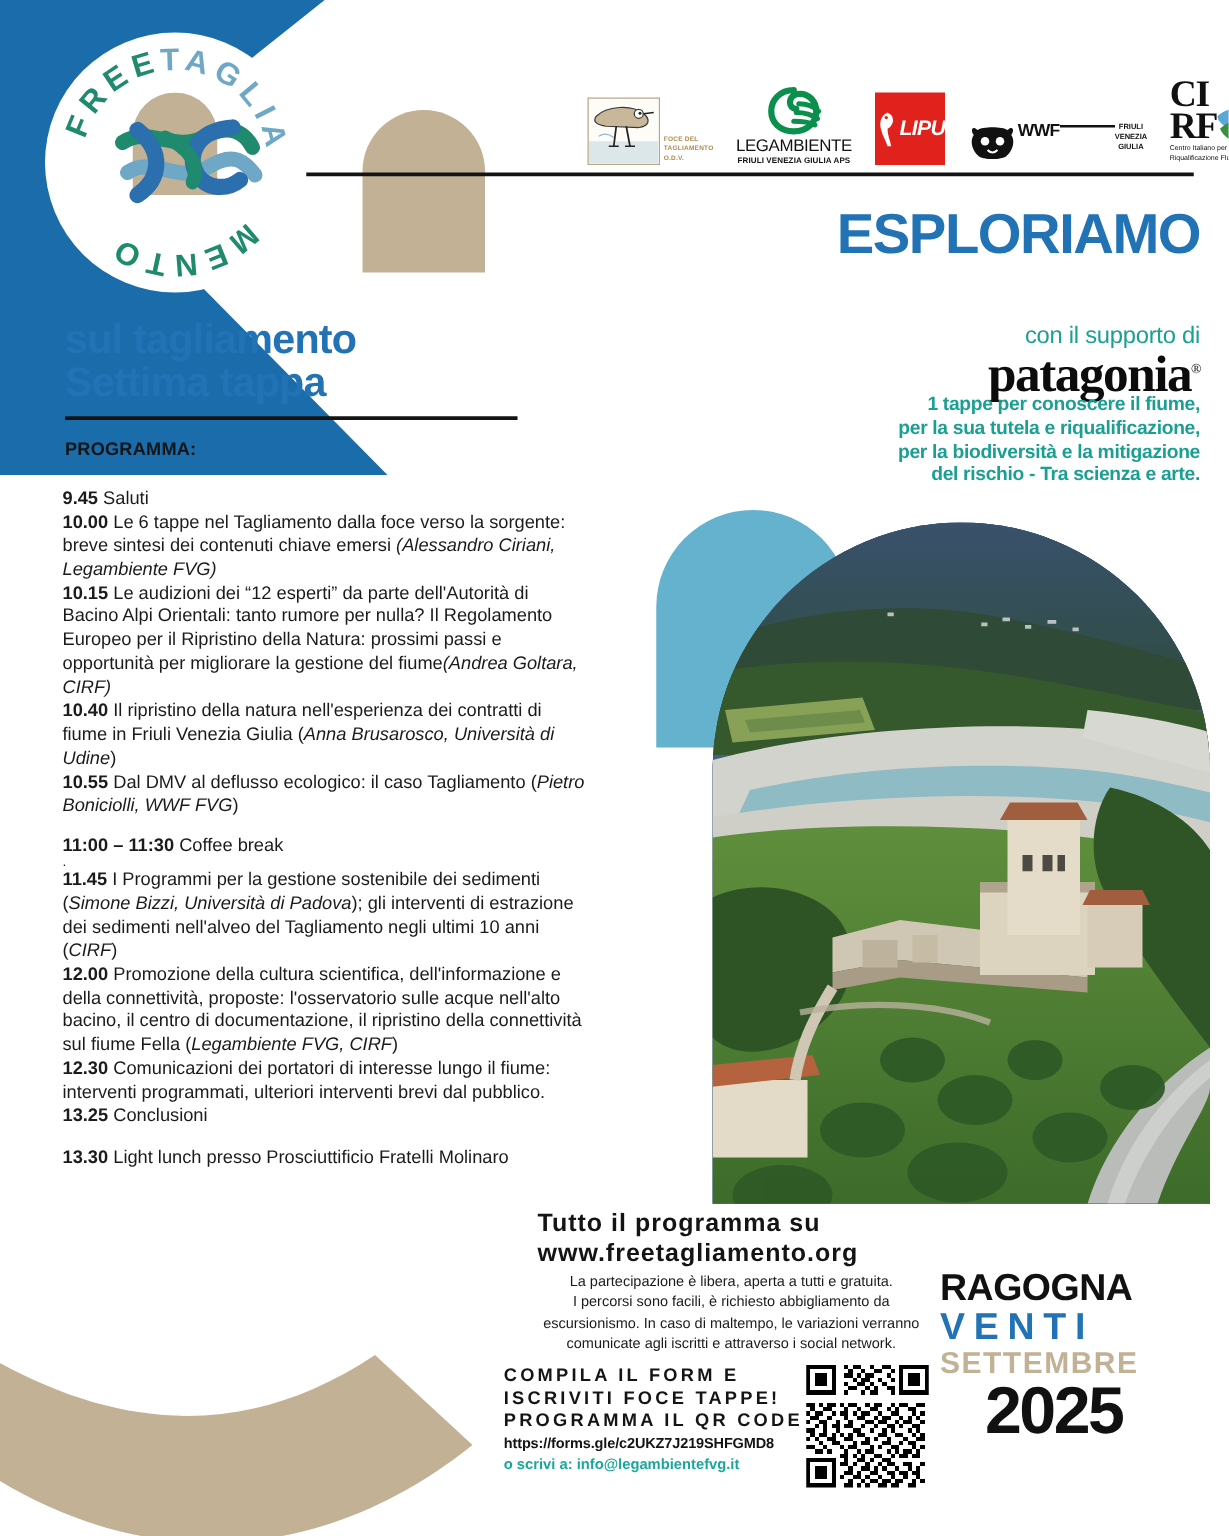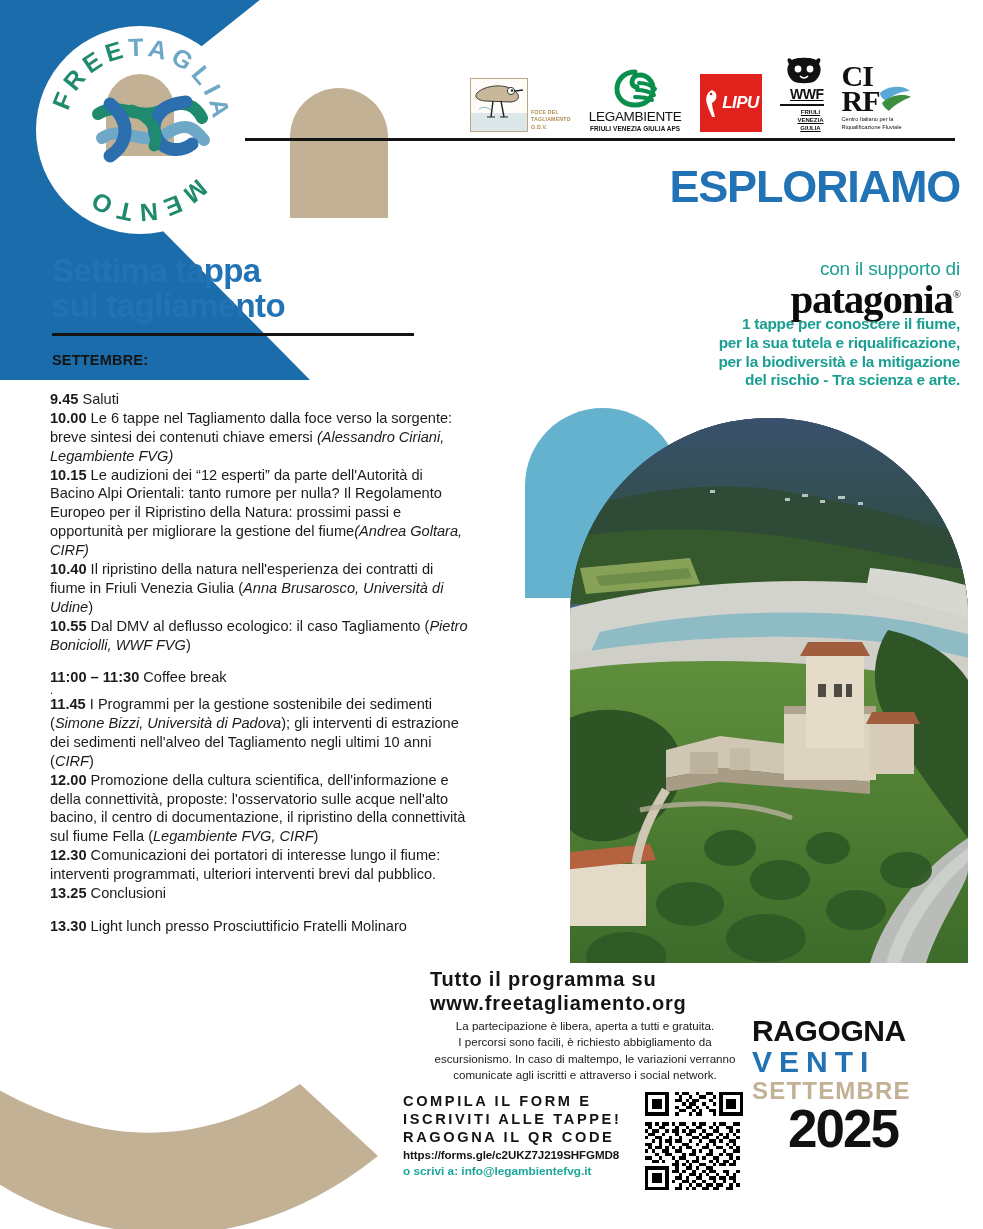--- a/index.html
+++ b/index.html
@@ -33,21 +33,21 @@
   .partner{display:flex;align-items:center;}
   .p-foce{display:flex;align-items:flex-end;gap:3px;}
   .p-foce .frame{width:56px;height:52px;border:1px solid #b9a888;background:#fdfcf7;position:relative;overflow:hidden;}
   .p-foce .frame svg{position:absolute;left:0;top:0;}
   .p-foce .cap{font-size:5.2px;line-height:1.5;color:#b08b4f;font-weight:700;letter-spacing:.2px;}
   .p-lega{display:flex;flex-direction:column;align-items:center;}
   .p-lega .name{font-size:13.5px;font-weight:400;letter-spacing:-.3px;color:#0a7a46;color:#111;}
   .p-lega .sub{font-size:6.4px;font-weight:700;letter-spacing:.1px;color:#111;margin-top:1px;}
   .p-lipu{width:62px;height:58px;background:#e1211b;display:flex;align-items:center;justify-content:center;}
   .p-lipu .txt{color:#fff;font-size:17px;font-weight:800;font-style:italic;letter-spacing:-.5px;}
-  .p-wwf{display:flex;flex-direction:column;align-items:flex-end;text-decoration:underline;}
+  .p-wwf{display:flex;align-items:flex-start;}
   .p-wwf .wname{font-size:14px;font-weight:800;letter-spacing:-.5px;color:#111;margin-top:-2px;}
   .p-wwf .wline{width:44px;height:1.5px;background:#111;margin:2px 0 2px;}
   .p-wwf .wsub{font-size:6px;font-weight:700;line-height:1.35;text-align:center;color:#111;}
   .p-cirf{display:flex;flex-direction:column;align-items:flex-start;}
   .p-cirf .mono{font-family:"Liberation Serif",serif;font-size:30px;font-weight:700;line-height:.82;color:#111;letter-spacing:-1px;}
   .p-cirf .csub{font-size:5.6px;line-height:1.4;color:#111;margin-top:3px;}
 
   
   .subtitle{position:absolute;left:52px;top:254px;width:400px;
      font-size:33px;font-weight:800;line-height:1.06;color:#2273b5;letter-spacing:-.6px;}
@@ -199,25 +199,25 @@
           <path d="M2 10 C10 2 26 2 32 8 C24 8 14 12 8 18 C5 16 2 13 2 10 Z" fill="#5aa8d8"></path>
           <path d="M4 20 C12 12 26 10 33 14 C25 17 16 22 11 28 C8 26 5 23 4 20 Z" fill="#3b8f3e"></path>
         </svg>
       </div>
       <div class="csub" style="white-space:pre-line;">Centro Italiano per la
 Riqualificazione Fluviale</div>
     </div>
   </div>
 
   <div class="subtitle">
+    <div>sul tagliamento</div>
     <div>Settima tappa</div>
-    <div>sul tagliamento</div>
-  </div>
-
-  <div class="prog-head">SETTEMBRE:</div>
+  </div>
+
+  <div class="prog-head">PROGRAMMA:</div>
 
   <div class="prog-body">
     <div class="blk"><b>9.45</b><span> </span><span>Saluti</span></div>
     <div class="blk"><b>10.00</b><span> </span><span>Le 6 tappe nel Tagliamento dalla foce verso la sorgente: breve sintesi dei contenuti chiave emersi </span><i>(Alessandro Ciriani, Legambiente FVG)</i></div>
     <div class="blk"><b>10.15</b><span> </span><span>Le audizioni dei “12 esperti” da parte dell'Autorità di Bacino Alpi Orientali: tanto rumore per nulla? Il Regolamento Europeo per il Ripristino della Natura: prossimi passi e opportunità per migliorare la gestione del fiume</span><i>(Andrea Goltara, CIRF)</i></div>
     <div class="blk"><b>10.40</b><span> </span><span>Il ripristino della natura nell'esperienza dei contratti di fiume in Friuli Venezia Giulia (</span><i>Anna Brusarosco, Università di Udine</i><span>)</span></div>
     <div class="blk"><b>10.55</b><span> </span><span>Dal DMV al deflusso ecologico: il caso Tagliamento (</span><i>Pietro Boniciolli, WWF FVG</i><span>)</span></div>
 
     <div class="gap"></div>
     <div class="blk"><b>11:00 – 11:30</b><span> Coffee break</span></div>
@@ -352,22 +352,22 @@
   </div>
   <div class="info-body">
     <div>La partecipazione è libera, aperta a tutti e gratuita.</div>
     <div>I percorsi sono facili, è richiesto abbigliamento da</div>
     <div>escursionismo.  In caso di maltempo, le variazioni verranno</div>
     <div>comunicate agli iscritti e attraverso i social network.</div>
   </div>
 
   <div class="cta">
     <div class="big">COMPILA IL FORM E</div>
-    <div class="big">ISCRIVITI ALLE TAPPE!</div>
-    <div class="big">RAGOGNA IL QR CODE</div>
+    <div class="big">ISCRIVITI FOCE TAPPE!</div>
+    <div class="big">PROGRAMMA IL QR CODE</div>
     <div class="url">https://forms.gle/c2UKZ7J219SHFGMD8</div>
     <div class="mail">o scrivi a: info@legambientefvg.it</div>
   </div>
 
   <div class="qr">
     <svg width="98" height="98" viewBox="0 0 29 29" shape-rendering="crispEdges" xmlns="http://www.w3.org/2000/svg">
       <rect width="29" height="29" fill="#fff"></rect>
       <g fill="#000">
         <path d="M0 0h7v7h-7z"></path>
           <path d="M22 0h7v7h-7z"></path>

